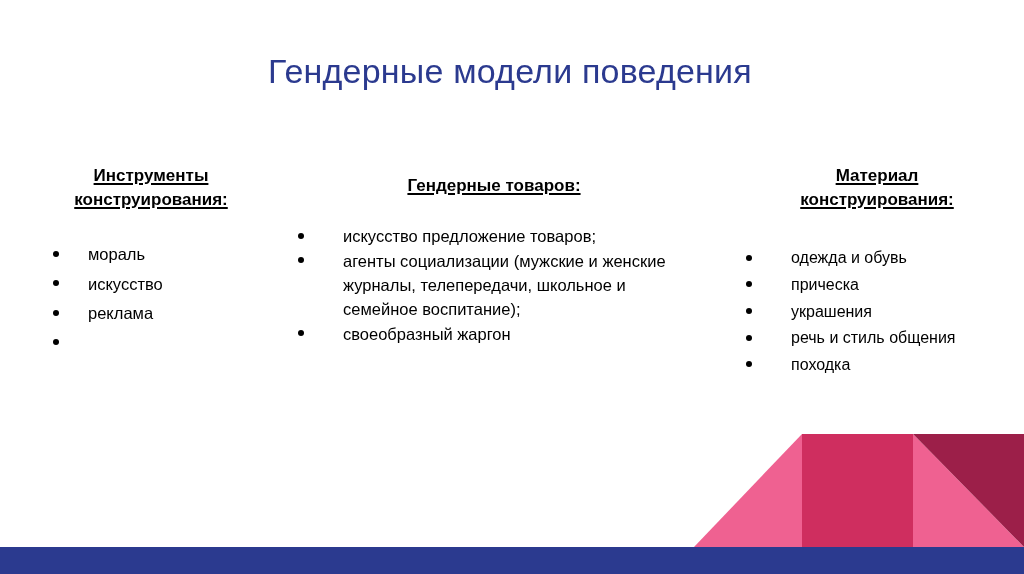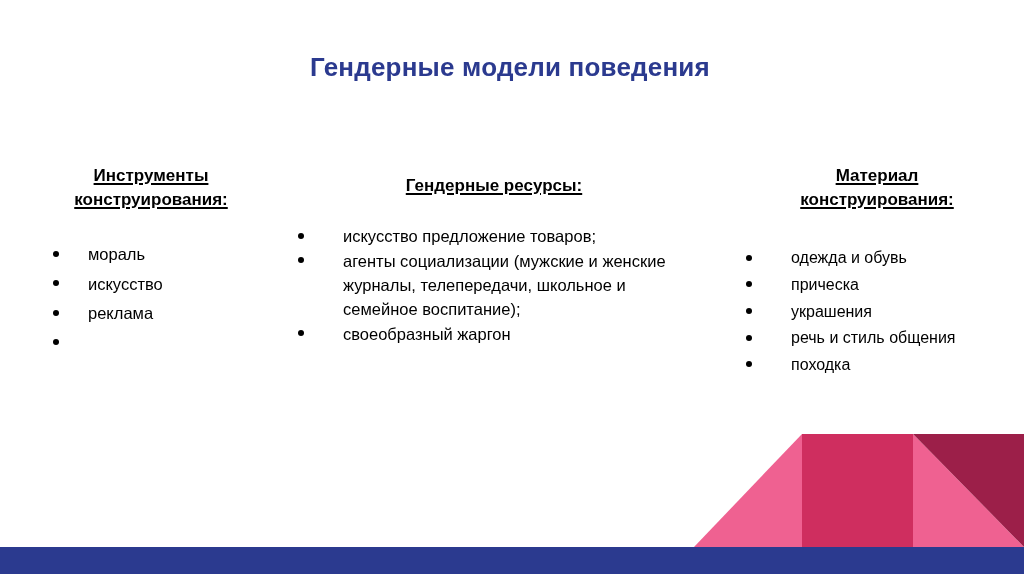--- a/index.html
+++ b/index.html
@@ -18,22 +18,22 @@
     overflow: hidden;
   }
 
   
   #slide-title {
     position: absolute;
     left: 0;
     top: 52px;
     width: 1020px;
     text-align: center;
-    font-size: 26px;
-    font-weight: bold;
+    font-size: 34px;
+    font-weight: normal;
     color: #2b3a8f;
     letter-spacing: 0.2px;
     white-space: nowrap;
   }
 
   
   .column {
     position: absolute;
   }
   #column-1 { left: 20px;  top: 164px; width: 262px; }
@@ -149,21 +149,21 @@
         <span class="btext">реклама</span>
       </li>
       <li class="bullet-item">
         <span class="dot"></span>
       </li>
     </ul>
   </div>
 
   <div class="column" id="column-2">
     <div class="col-heading">
-      <span class="hl">Гендерные ресурсы:</span>
+      <span class="hl">Гендерные товаров:</span>
     </div>
     <ul class="bullet-list" id="list-2">
       <li class="bullet-item">
         <span class="dot"></span>
         <span class="btext">искусство предложение товаров;</span>
       </li>
       <li class="bullet-item">
         <span class="dot"></span>
         <span class="btext">агенты социализации (мужские и женские журналы, телепередачи, школьное и семейное воспитание);</span>
       </li>

